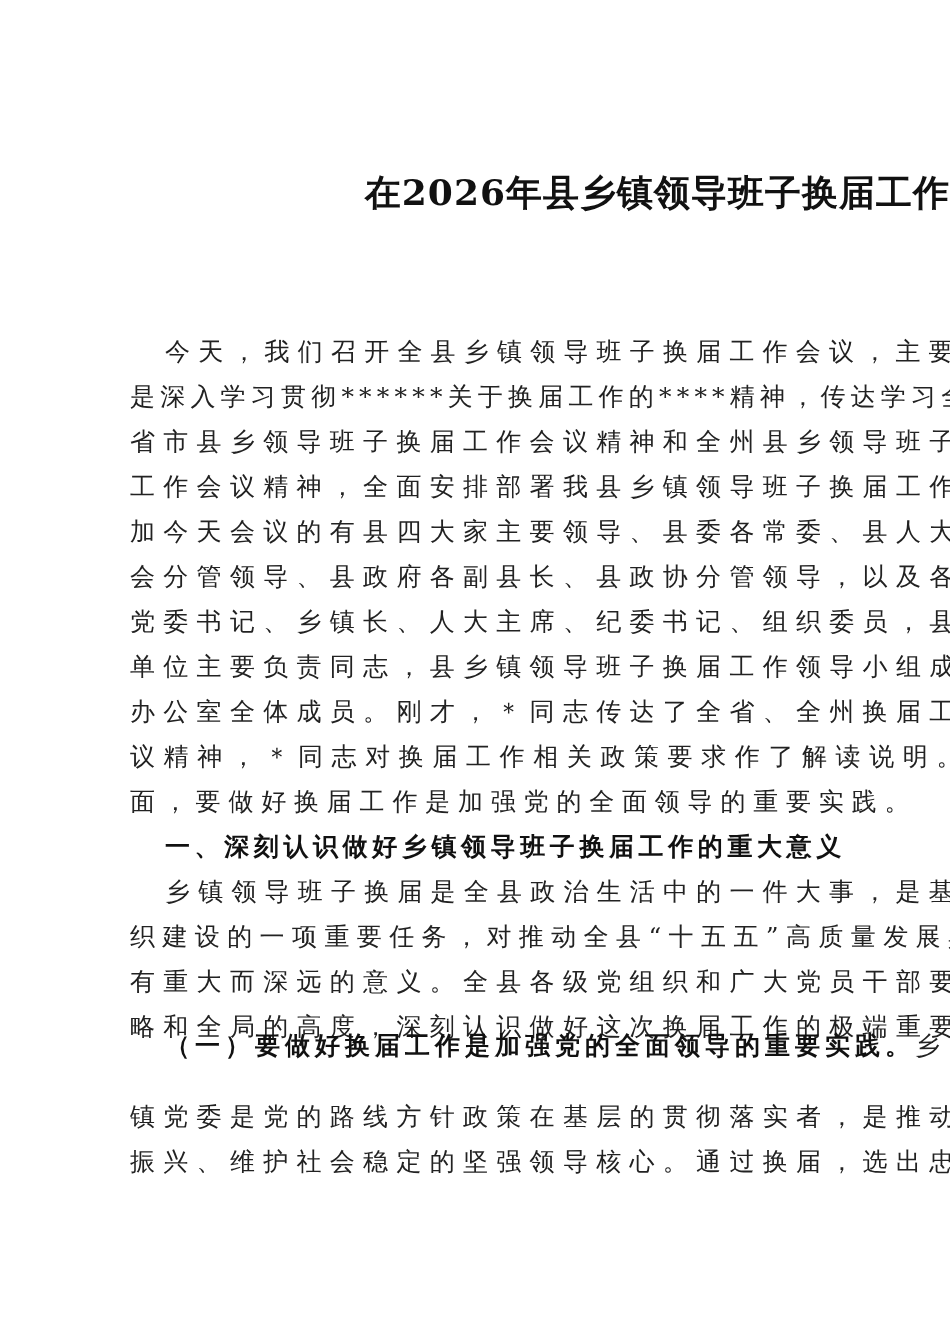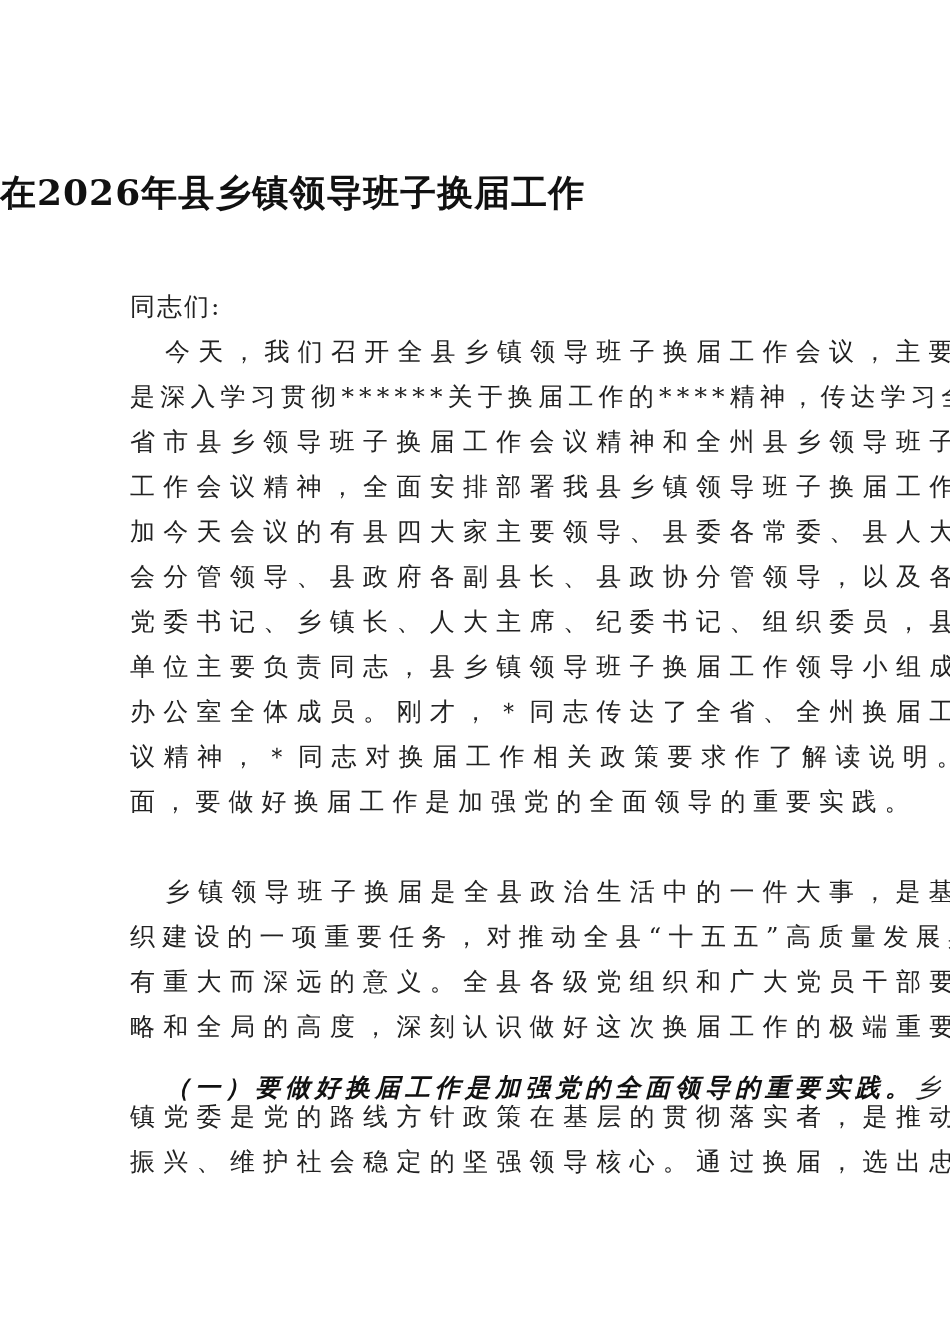--- a/index.html
+++ b/index.html
@@ -18,21 +18,21 @@
     .page {
       position: absolute;
       left: 0; top: 0;
       width: 950px; height: 1344px;
       background: #ffffff;
     }
     .title {
       position: absolute;
       left: 0;
       width: 950px;
-      text-align: left;
+      text-align: right;
       font-size: 36px;
       font-weight: bold;
       color: #111;
       line-height: 44px;
       letter-spacing: 1px;
     }
     .title.l1 { top: 170px; }
     .title.l2 { top: 218px; }
     .line {
       position: absolute;
@@ -49,39 +49,39 @@
     .line.h1 { left: 165px; font-weight: bold; color:#111; letter-spacing: 4.6px; }
     .boldpart { font-weight: bold; color: #111; letter-spacing: 5px; }
   </style>
 </head>
 <body>
 
 <div class="page">
 
   <div class="title l1">在2026年县乡镇领导班子换届工作</div>
 
-  <div class="line" style="top:290px; letter-spacing:2px;">同志们:</div>
 
   <div class="line indent" style="top:335px; letter-spacing:8.2px;">今天，我们召开全县乡镇领导班子换届工作会议，主要任务</div>
   <div class="line" style="top:380px; letter-spacing:5.2px;">是深入学习贯彻******关于换届工作的****精神，传达学习全</div>
   <div class="line" style="top:425px; letter-spacing:8.3px;">省市县乡领导班子换届工作会议精神和全州县乡领导班子换届</div>
   <div class="line" style="top:470px; letter-spacing:8.3px;">工作会议精神，全面安排部署我县乡镇领导班子换届工作。参</div>
   <div class="line" style="top:515px; letter-spacing:8.3px;">加今天会议的有县四大家主要领导、县委各常委、县人大常委</div>
   <div class="line" style="top:560px; letter-spacing:8.3px;">会分管领导、县政府各副县长、县政协分管领导，以及各乡镇</div>
   <div class="line" style="top:605px; letter-spacing:8.3px;">党委书记、乡镇长、人大主席、纪委书记、组织委员，县直各</div>
   <div class="line" style="top:650px; letter-spacing:8.3px;">单位主要负责同志，县乡镇领导班子换届工作领导小组成员及</div>
   <div class="line" style="top:695px; letter-spacing:8.3px;">办公室全体成员。刚才，＊同志传达了全省、全州换届工作会</div>
   <div class="line" style="top:740px; letter-spacing:8.6px;">议精神，＊同志对换届工作相关政策要求作了解读说明。下</div>
   <div class="line" style="top:785px; letter-spacing:7.8px;">面，要做好换届工作是加强党的全面领导的重要实践。</div>
 
+  <div class="line h1" style="top:830px;">一、深刻认识做好乡镇领导班子换届工作的重大意义</div>
 
   <div class="line indent" style="top:875px; letter-spacing:8.2px;">乡镇领导班子换届是全县政治生活中的一件大事，是基层组</div>
   <div class="line" style="top:920px; letter-spacing:7.4px;">织建设的一项重要任务，对推动全县“十五五”高质量发展具</div>
   <div class="line" style="top:965px; letter-spacing:8.3px;">有重大而深远的意义。全县各级党组织和广大党员干部要从战</div>
   <div class="line" style="top:1010px; letter-spacing:8.3px;">略和全局的高度，深刻认识做好这次换届工作的极端重要性。</div>
 
-  <div class="line indent" style="top:1071px; letter-spacing:5px;font-style:italic;">
+  <div class="line indent" style="top:1029px; letter-spacing:5px;">
     <span class="boldpart">（一）要做好换届工作是加强党的全面领导的重要实践。</span><span>乡</span>
   </div>
   <div class="line" style="top:1100px; letter-spacing:8.3px;">镇党委是党的路线方针政策在基层的贯彻落实者，是推动乡村</div>
   <div class="line" style="top:1145px; letter-spacing:8.3px;">振兴、维护社会稳定的坚强领导核心。通过换届，选出忠诚干</div>
 
 </div>
 
 </body></html>

